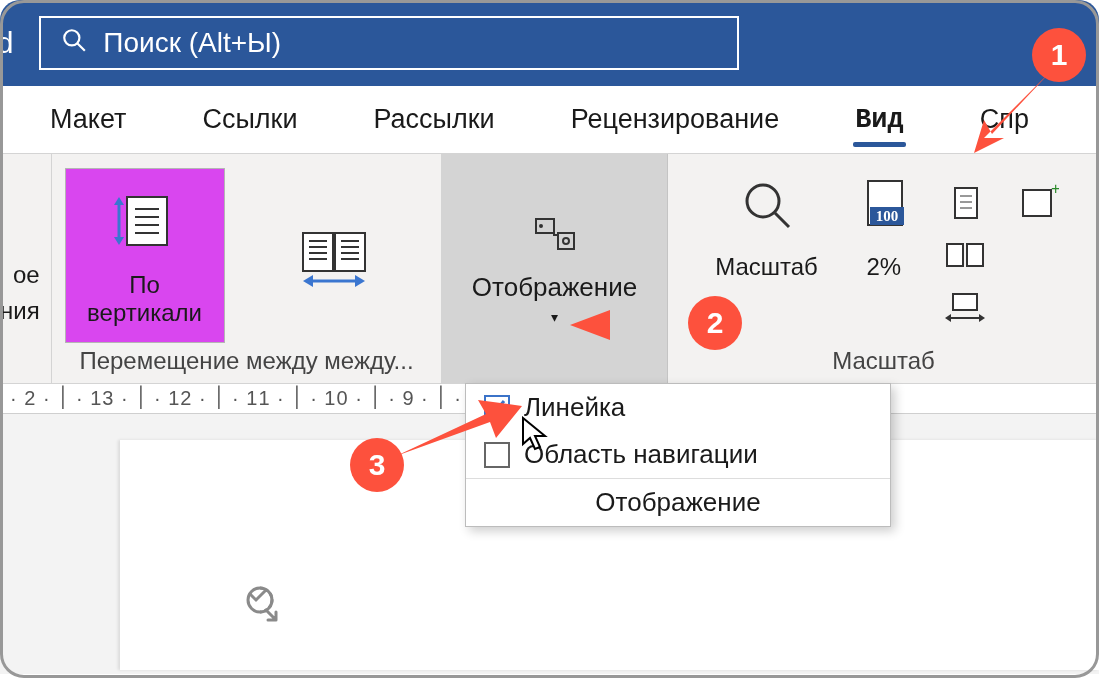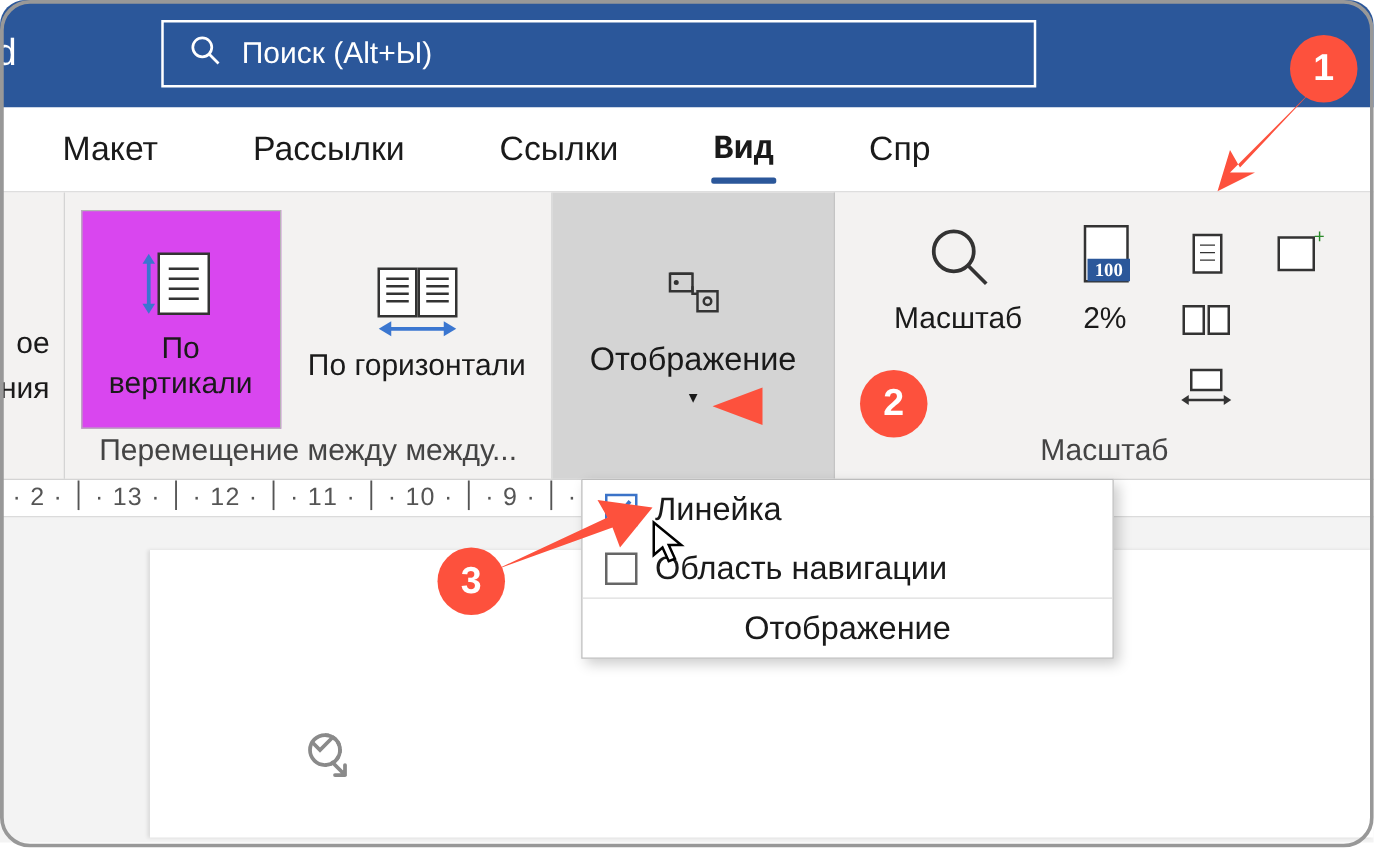--- a/index.html
+++ b/index.html
@@ -29,21 +29,21 @@
   .titlebar{
     background:var(--blue);
     color:#fff;height:86px;display:flex;align-items:center;
     padding-left:0;gap:26px;border-radius:20px 20px 0 0;
   }
   .apptitle{font-size:30px;padding-left:-10px;margin-left:-30px;}
   .apptitlewrap{overflow:hidden;}
   .searchbox{
     flex:0 0 700px;height:54px;background:var(--blue);
     border:2px solid #fff;display:flex;align-items:center;gap:16px;
-    padding:0 20px;color:#fff;font-size:24px;margin-left:90px;
+    padding:0 20px;color:#fff;font-size:28px;
   }
   .searchbox svg{width:26px;height:26px;stroke:#fff;fill:none;stroke-width:2;}
   .tabs{
     display:flex;align-items:center;height:68px;font-size:27px;
     border-bottom:1px solid #d4d4d4;
     padding-left:20px;gap:44px;background:#fff;
   }
   .tab{padding:6px 2px;position:relative;cursor:pointer;margin-left:28px;}
   .tab.active{font-weight:600;font-family:Liberation Mono, monospace;}
   .tab.active:after{content:"";position:absolute;left:0;right:0;bottom:-6px;height:5px;background:var(--blue);border-radius:2px;}
@@ -52,21 +52,21 @@
     border-bottom:1px solid #d4d4d4;
   }
   .rgroup{
     border-right:1px solid #d4d4d4;display:flex;flex-direction:column;
     align-items:center;justify-content:flex-end;padding:6px 10px 0;
   }
   .rgroup .label{font-size:24px;color:#444;padding:4px 0 8px;}
   .rgroup .row{display:flex;align-items:flex-end;gap:14px;flex:1;}
   .btn{
     display:flex;flex-direction:column;align-items:center;justify-content:center;
-    gap:8px;padding:6px 6px 0;font-size:24px;text-align:center;cursor:pointer;
+    gap:20px;padding:6px 6px 0;font-size:24px;text-align:center;cursor:pointer;
     border:1px solid transparent;
   }
   .btn.sel{background:#d946ef;border:1px solid #b5b5b5;}
   .btn.big{height:175px;}
   .display-btn{background:#d4d4d4;width:226px;height:100%;border-right:1px solid #c4c4c4;
     display:flex;flex-direction:column;align-items:center;justify-content:center;font-size:26px;position:relative;}
   .chev{font-size:14px;margin-top:6px;}
   
   .ruler{
     height:30px;background:#fff;border-bottom:1px solid #cfcfcf;
@@ -115,22 +115,23 @@
           <circle cx="10" cy="10" r="7"></circle>
           <line x1="15" y1="15" x2="22" y2="22"></line>
         </svg>
     </span>
     <span>Поиск (Alt+Ы)</span>
   </div>
 </div>
 
 <div class="tabs">
   <div class="tab">Макет</div>
+  <div class="tab">Ссылки</div>
   <div class="tab">Рассылки</div>
-  <div class="tab">Ссылки</div>
+  <div class="tab">Рецензирование</div>
   <div class="tab active">Вид</div>
   <div class="tab">Спр</div>
 </div>
 
 <div class="ribbon">
 
   <div class="rgroup" style="width:52px;align-items:flex-start;padding-left:0;">
     <div style="font-size:24px;text-align:right;line-height:36px;margin:auto 0 54px;">
       <div>ое</div>
       <div>ния</div>
@@ -165,21 +166,20 @@
               <line x1="18" y1="30" x2="36" y2="30" stroke="#333" stroke-width="2"></line>
             <line x1="50" y1="12" x2="68" y2="12" stroke="#333" stroke-width="2"></line>
               <line x1="50" y1="18" x2="68" y2="18" stroke="#333" stroke-width="2"></line>
               <line x1="50" y1="24" x2="68" y2="24" stroke="#333" stroke-width="2"></line>
               <line x1="50" y1="30" x2="68" y2="30" stroke="#333" stroke-width="2"></line>
             <line x1="20" y1="52" x2="66" y2="52" stroke="#3a76d0" stroke-width="3"></line>
             <path d="M12 52 L22 46 L22 58 Z" fill="#3a76d0"></path>
             <path d="M74 52 L64 46 L64 58 Z" fill="#3a76d0"></path>
           </svg>
         </span>
-        <span style="white-space:pre-line;">По горизонтали</span>
       </div>
     </div>
     <div class="label">Перемещение между между...</div>
   </div>
 
   <div class="display-btn">
     <span>
       <svg width="46" height="42" viewBox="0 0 46 42" stroke="#333" stroke-width="2" fill="none">
         <rect x="4" y="6" width="18" height="14"></rect>
           <path d="M4 6 h18"></path>

